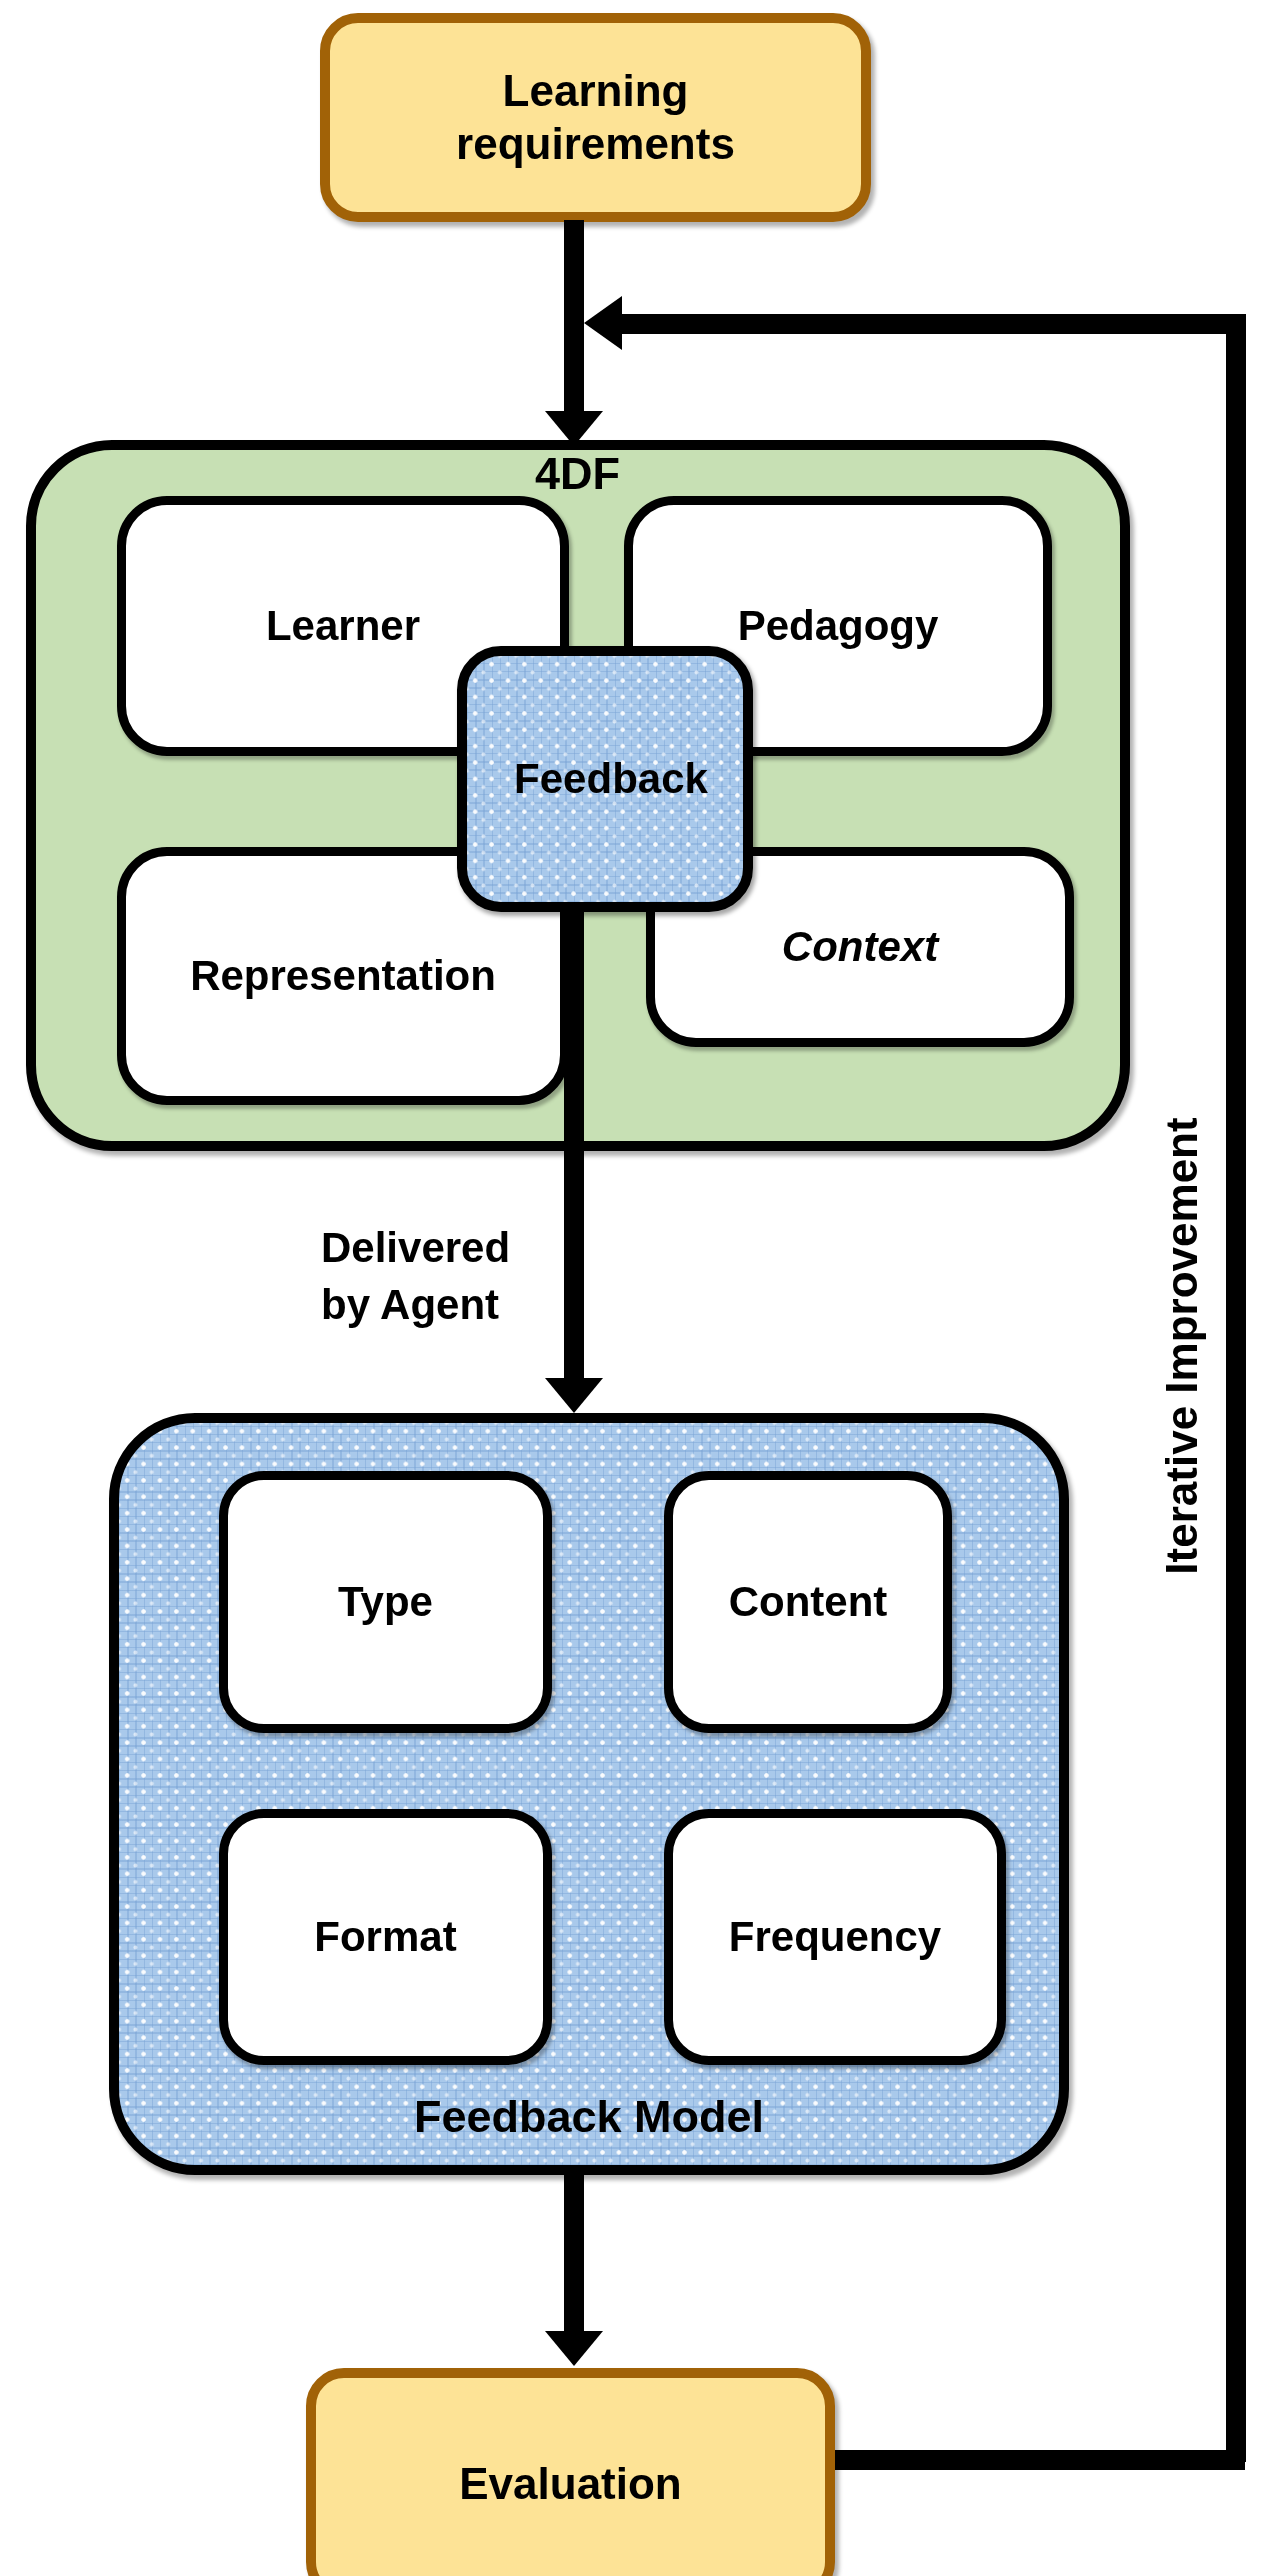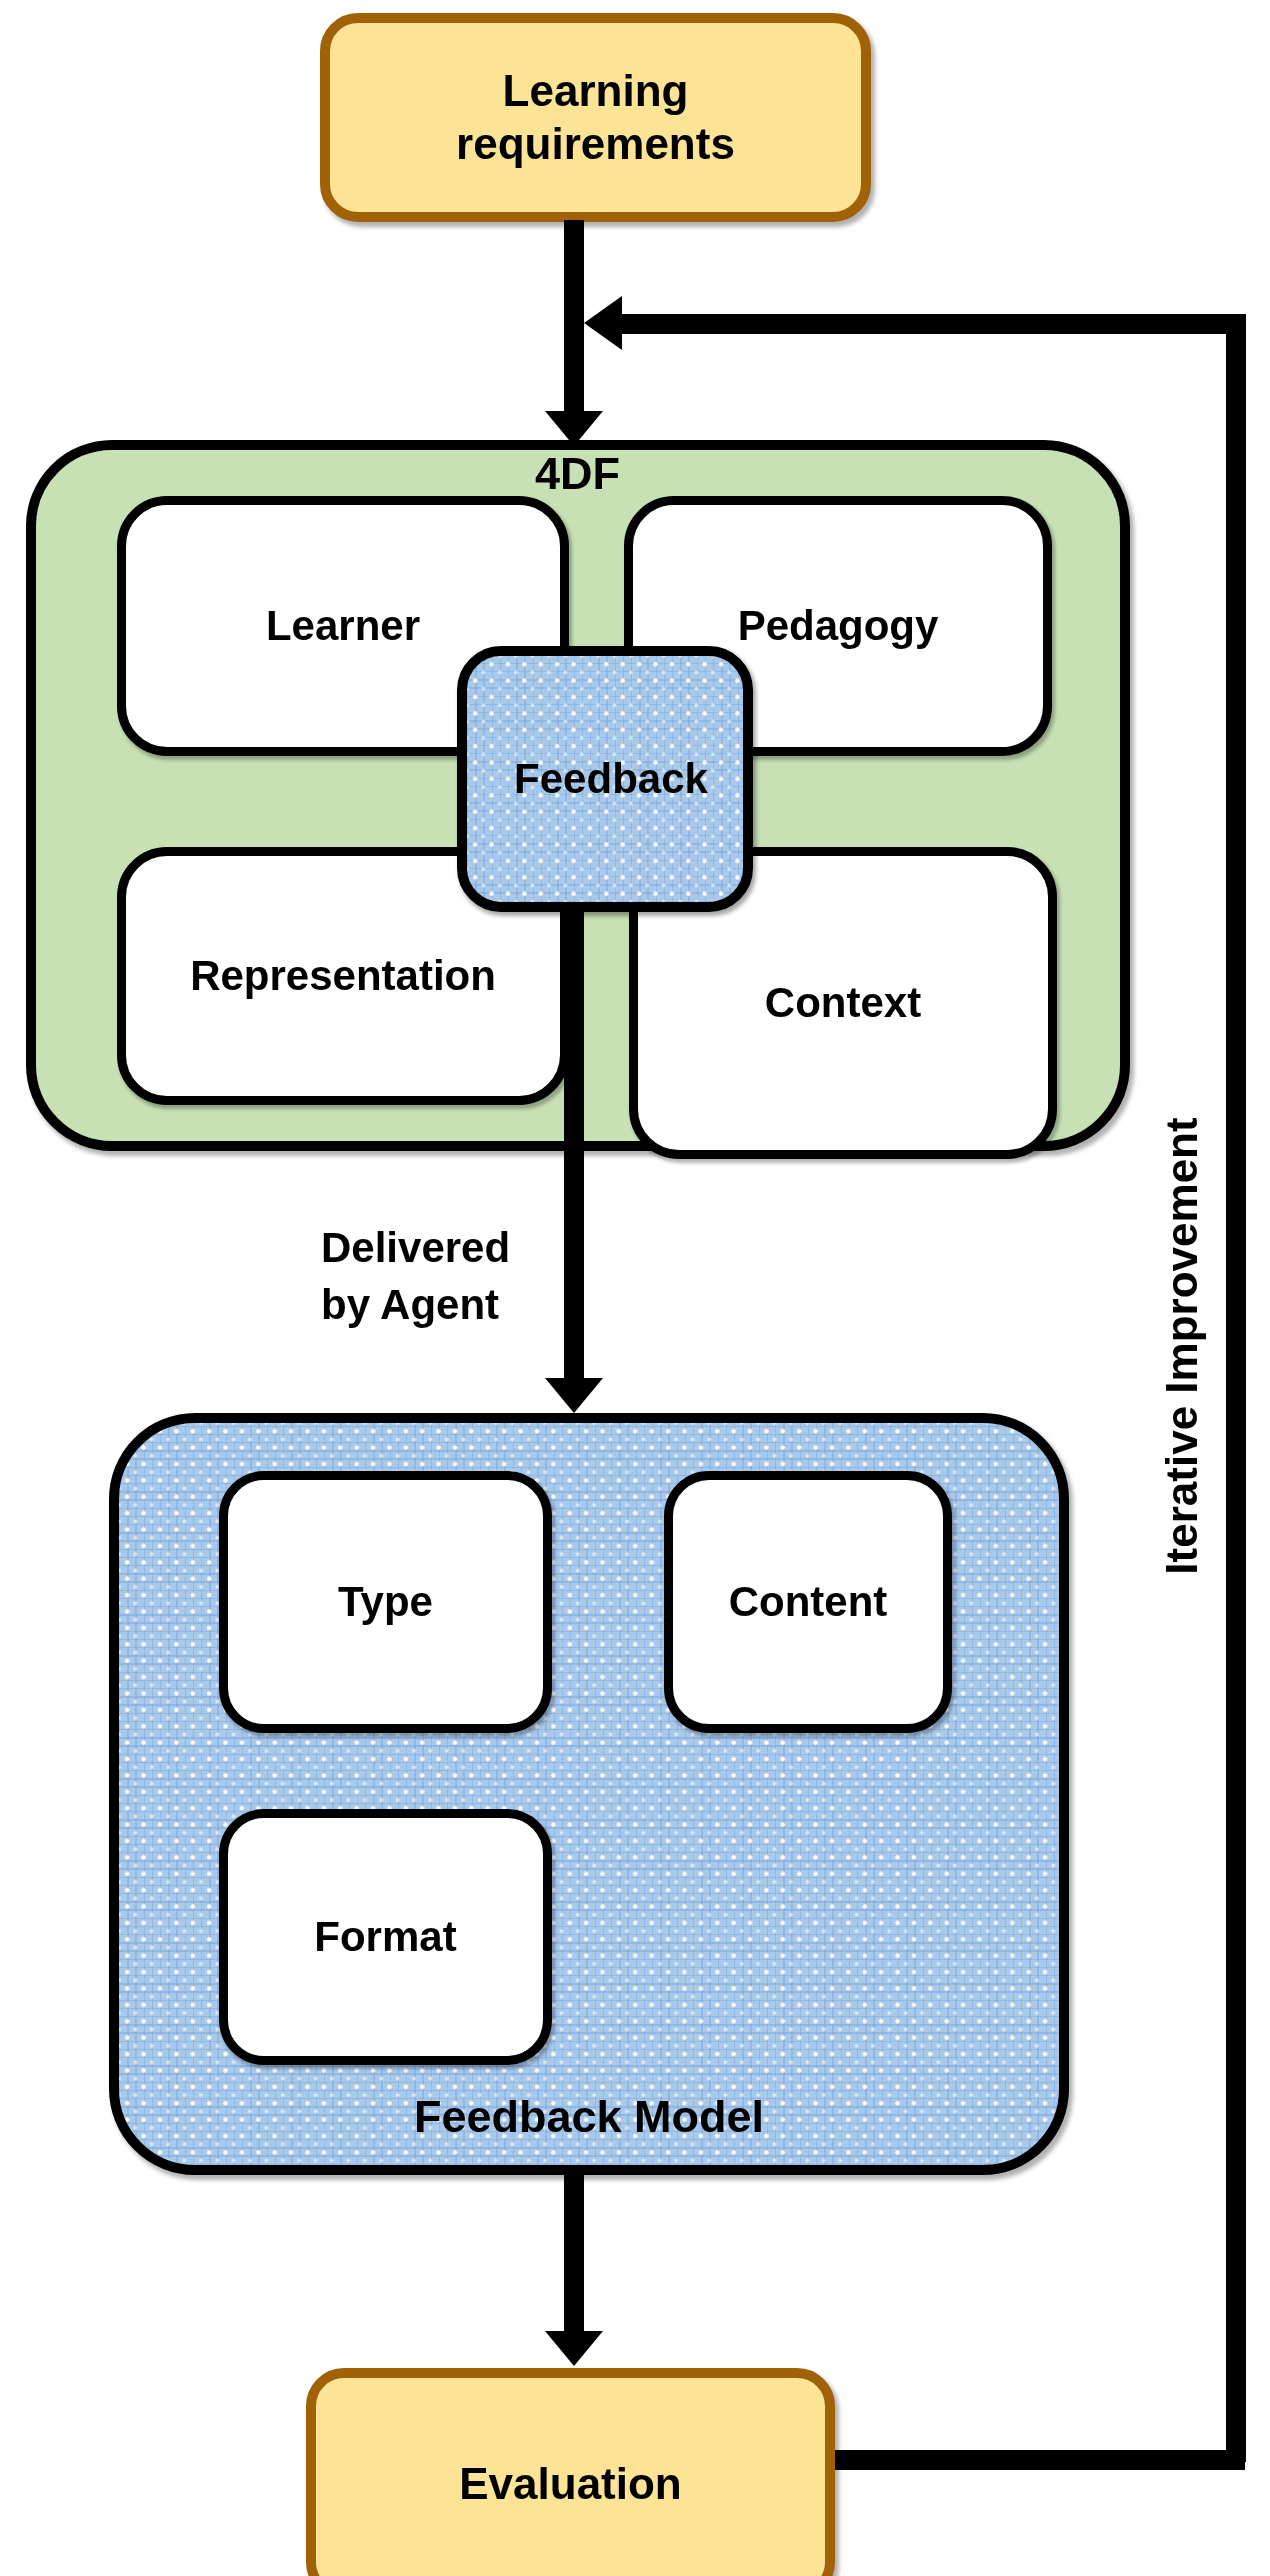--- a/index.html
+++ b/index.html
@@ -96,36 +96,37 @@
 
   <div class="abs shaft" style="left:564px;top:220px;width:20px;height:193px;"></div>
   <div class="abs head-down" style="left:545px;top:411px;"></div>
 
   <div class="abs group-green" style="left:25.5px;top:440px;width:1104px;height:711px;z-index:1;"></div>
   <div class="abs lbl fs-group" style="left:25.5px;top:449px;width:1104px;height:51px;z-index:2;">4DF</div>
 
   <div class="abs wbox lbl fs-inner" style="left:89px;top:496px;width:452px;height:260px;z-index:2;">Learner</div>
   <div class="abs wbox lbl fs-inner" style="left:596px;top:496px;width:428px;height:260px;z-index:2;">Pedagogy</div>
   <div class="abs wbox lbl fs-inner" style="left:89px;top:847px;width:452px;height:258px;z-index:2;">Representation</div>
-  <div class="abs wbox lbl fs-inner" style="left:601px;top:847px;width:428px;height:312px;z-index:2;">Context</div>
+  <div class="abs wbox lbl fs-inner" style="left:618px;top:847px;width:428px;height:200px;z-index:2;font-style:italic;">Context</div>
 
   <div class="abs shaft" style="left:564px;top:905px;width:20px;height:480px;z-index:4;"></div>
   <div class="abs head-down" style="left:545px;top:1378px;z-index:4;"></div>
 
   <div class="abs tex-blue feedback-node lbl fs-inner" style="left:429px;top:646px;width:296px;height:266px;">Feedback</div>
 
   <div class="abs" style="left:293px;top:1220px;width:273px;font-size:42px;line-height:1.35;white-space:pre-line;text-align:left;z-index:3;margin-left:28px;">Delivered
 by Agent</div>
 
   <div class="abs tex-blue group-blue" style="left:109px;top:1413px;width:960px;height:762px;z-index:1;"></div>
   <div class="abs lbl fs-group" style="left:109px;top:2088px;width:960px;height:58px;z-index:2;">Feedback Model</div>
 
   <div class="abs wbox lbl fs-inner" style="left:191px;top:1471px;width:333px;height:262px;border-radius:45px;z-index:2;">Type</div>
   <div class="abs wbox lbl fs-inner" style="left:636px;top:1471px;width:288px;height:262px;border-radius:45px;z-index:2;">Content</div>
   <div class="abs wbox lbl fs-inner" style="left:191px;top:1809px;width:333px;height:256px;border-radius:45px;z-index:2;">Format</div>
+  <div class="abs wbox lbl fs-inner" style="left:636px;top:1809px;width:342px;height:256px;border-radius:45px;z-index:2;">Frequency</div>
 
   <div class="abs shaft" style="left:564px;top:2173px;width:20px;height:164px;"></div>
   <div class="abs head-down" style="left:545px;top:2331px;"></div>
 
   <div class="abs node lbl fs-node" style="left:306px;top:2368px;width:529px;height:232px;z-index:2;text-align:right;">Evaluation</div>
 
 </div>
 
 
 </body></html>

